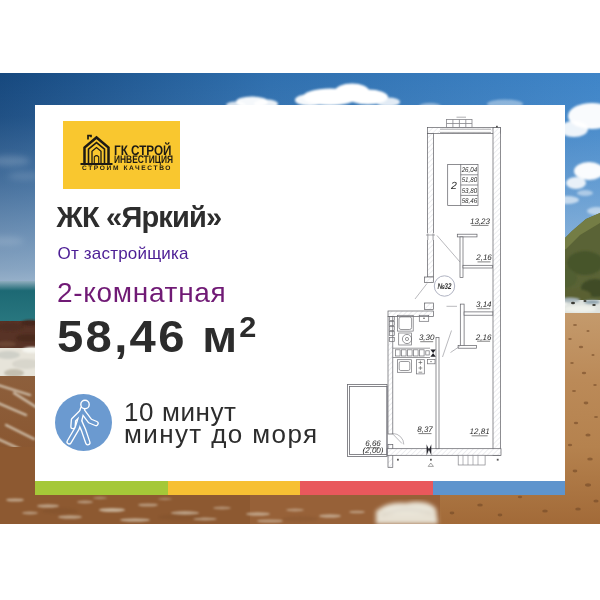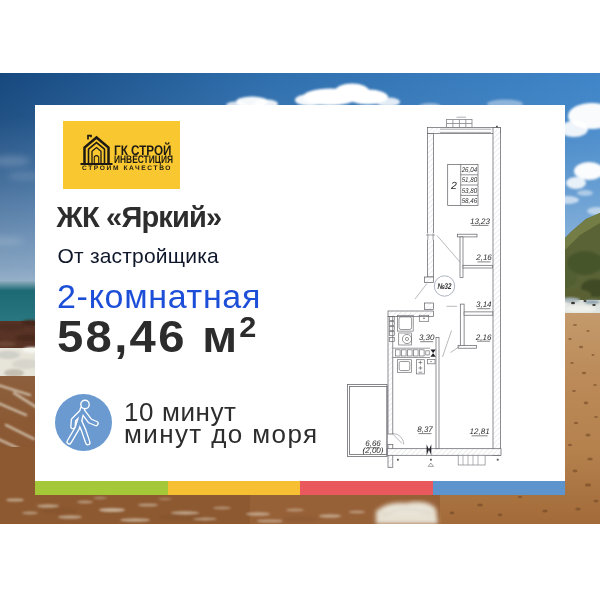--- a/index.html
+++ b/index.html
@@ -216,23 +216,23 @@
     <path d="M15.5 43 L47.5 43" stroke-width="2.2"></path>
     <path d="M23 18.6 L23 14.6 L26 14.6 L26 16.2" stroke-width="1.7"></path>
   </g>
   <text x="51" y="34.3" font-size="14" font-weight="bold" fill="#1d1a14" textLength="57.5" lengthAdjust="spacingAndGlyphs">ГК СТРОЙ</text>
   <text x="51" y="42.2" font-size="11" font-weight="bold" fill="#1d1a14" textLength="59" lengthAdjust="spacingAndGlyphs">ИНВЕСТИЦИЯ</text>
   <text x="19" y="48.5" font-size="6.6" font-weight="bold" fill="#1d1a14" textLength="88.5" lengthAdjust="spacing">СТРОИМ КАЧЕСТВО</text>
 </svg>
 
 <div class="abs" style="left:56.5px;top:200.5px;font-size:29px;font-weight:bold;color:#2d2d2d;letter-spacing:-0.8px">ЖК «Яркий»</div>
 
-<div class="abs" style="left:57.5px;top:244px;font-size:21px;color:#0f172a;letter-spacing:0.2px">От застройщика</div>
-
-<div class="abs" style="left:57px;top:276.5px;font-size:34px;color:#1d4ed8;letter-spacing:0.7px">2-комнатная</div>
+<div class="abs" style="left:57.5px;top:244px;font-size:17px;color:#4c1d95;letter-spacing:0.2px">От застройщика</div>
+
+<div class="abs" style="left:57px;top:276.5px;font-size:28px;color:#701a75;letter-spacing:0.7px">2-комнатная</div>
 
 <div class="abs" style="left:56.5px;top:311px;font-size:44.5px;font-weight:bold;color:#2c2c2c;letter-spacing:2.2px;transform:scaleX(1.06);transform-origin:0 0">58,46 м<span style="font-size:29px;vertical-align:15px;letter-spacing:0">2</span></div>
 
 <svg class="abs" style="left:55px;top:394px" width="57" height="57" viewBox="0 0 57 57">
   <circle cx="28.5" cy="28.5" r="28.5" fill="#6b9ad0"></circle>
   <g fill="none" stroke="#ffffff" stroke-width="5.6" stroke-linecap="round" stroke-linejoin="round">
     <path d="M27.5 15 L24.5 27 L22 34.5 L14.2 47.8"></path>
     <path d="M24.5 27 L28.5 36 L32.8 48.6"></path>
     <path d="M26.5 18 L18.5 26 L18 32.5"></path>
     <path d="M27.5 17 L35 27 L41 29.5"></path>

